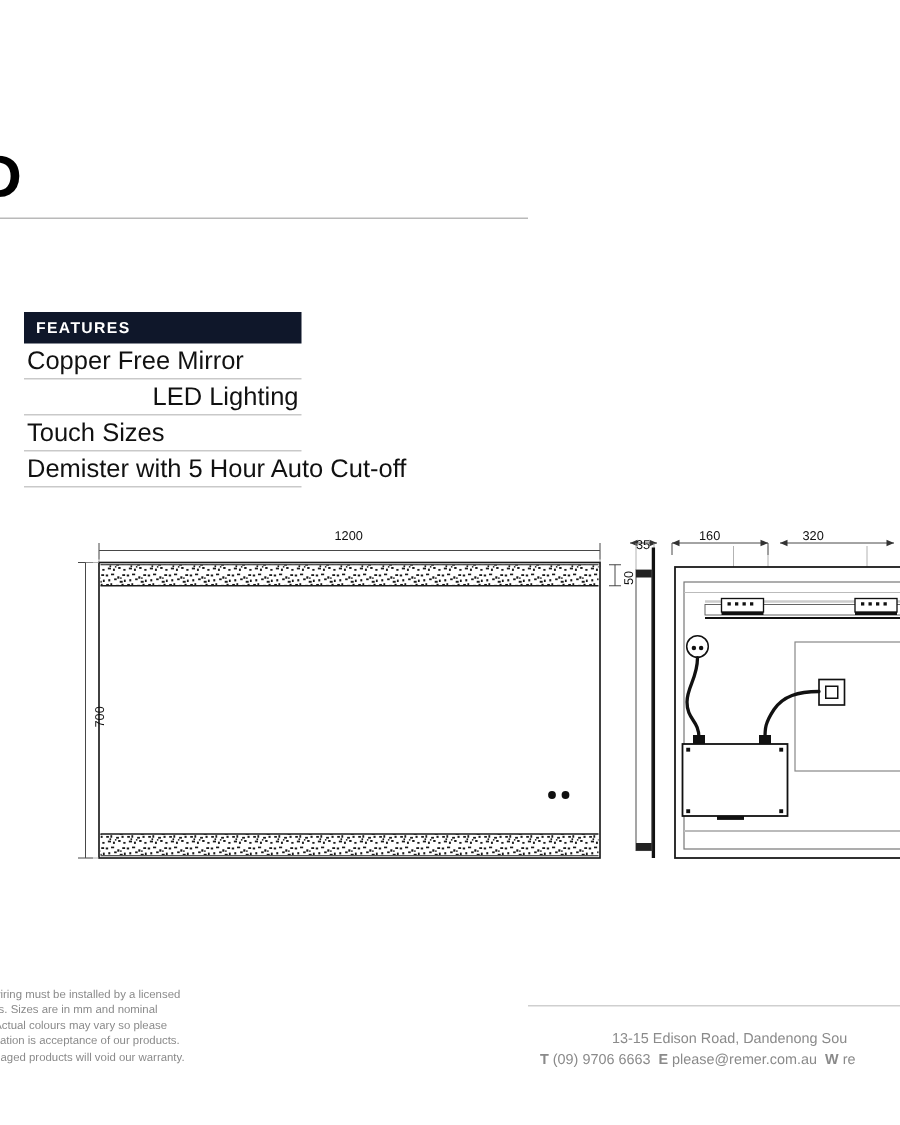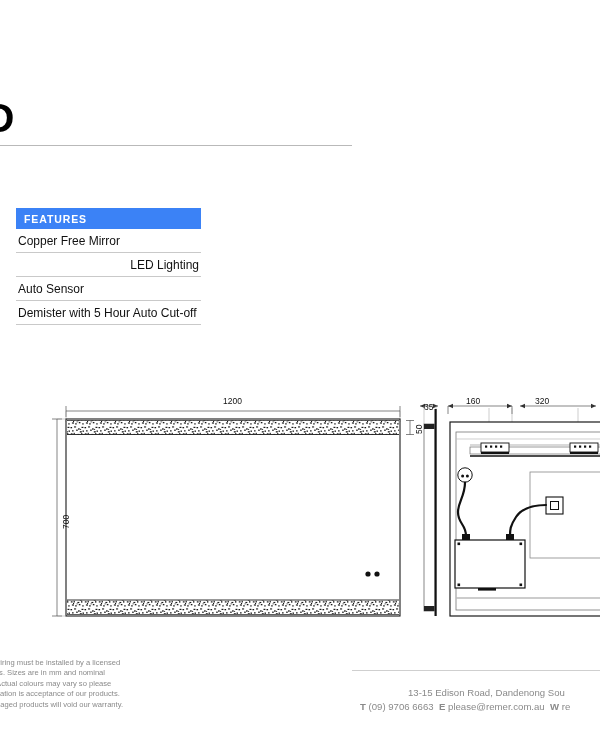--- a/index.html
+++ b/index.html
@@ -24,42 +24,42 @@
   .title-rule {
     position: absolute;
     left: 0; top: 145px;
     width: 352px; height: 1px;
     background: #b9b9b9;
   }
 
   
   .features { position: absolute; left: 16px; top: 208px; width: 185px; }
   .features-head {
-    background: #3b82f6;
+    background: #0f172a;
     color: #ffffff;
     font-size: 10.5px;
     font-weight: bold;
     letter-spacing: 0.9px;
     padding: 6px 8px 6px 8px;
     height: 21px;
     line-height: 10px;
   }
   .feat-row {
     border-bottom: 1px solid #c9c9c9;
     padding: 5px 2px 4px 2px;
-    font-size: 12px;
+    font-size: 17px;
     color: #111;
     line-height: 14px;
     white-space: nowrap;
   }
   .feat-row.two-line { white-space: normal; text-align: right; }
   .feat-row span { display: block; }
 
   
-  .drawing { position: absolute; left: 0; top: 340px; width: 544px; height: 250px; margin-top: 44px; }
+  .drawing { position: absolute; left: 0; top: 340px; width: 544px; height: 250px; }
 
   .dim-text {
     position: absolute;
     font-size: 8.5px;
     font-family: "Liberation Sans", sans-serif;
     color: #111;
     white-space: nowrap;
   }
   .dim-text.vert { transform: rotate(-90deg); transform-origin: 0 0; }
 
@@ -107,21 +107,21 @@
 
     <div class="feat-row">
       <span>Copper Free Mirror</span>
     </div>
 
     <div class="feat-row two-line">
       <span>LED Lighting</span>
     </div>
 
     <div class="feat-row">
-      <span>Auto Sensor</span>
+      <span>Touch Sizes</span>
     </div>
 
     <div class="feat-row">
       <span>Demister with 5 Hour Auto Cut-off</span>
     </div>
   </div>
 
   <div class="drawing">
     <svg width="600" height="250" viewBox="0 0 600 250">
       <defs>

